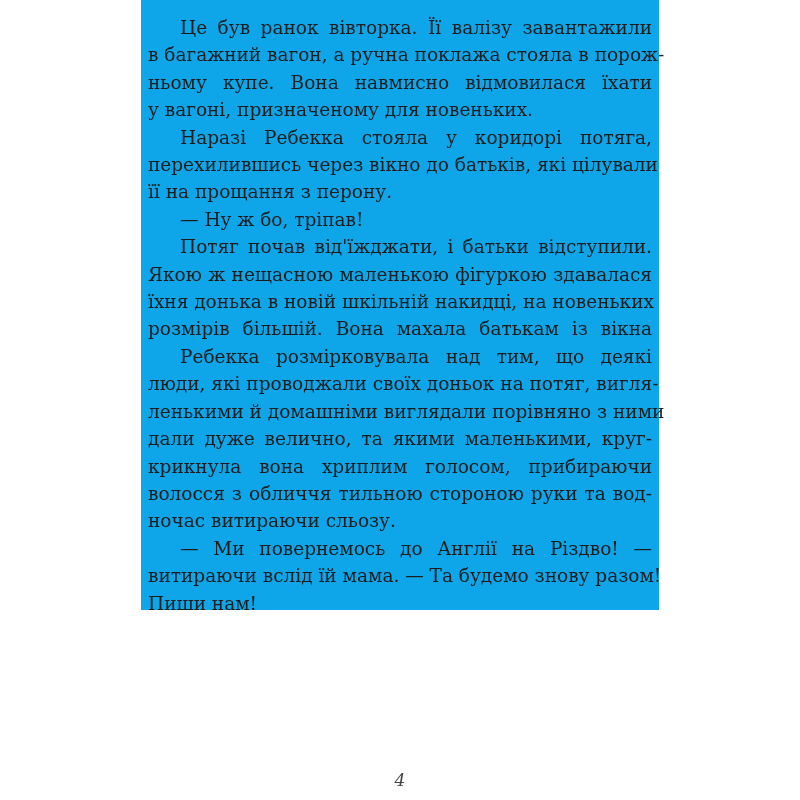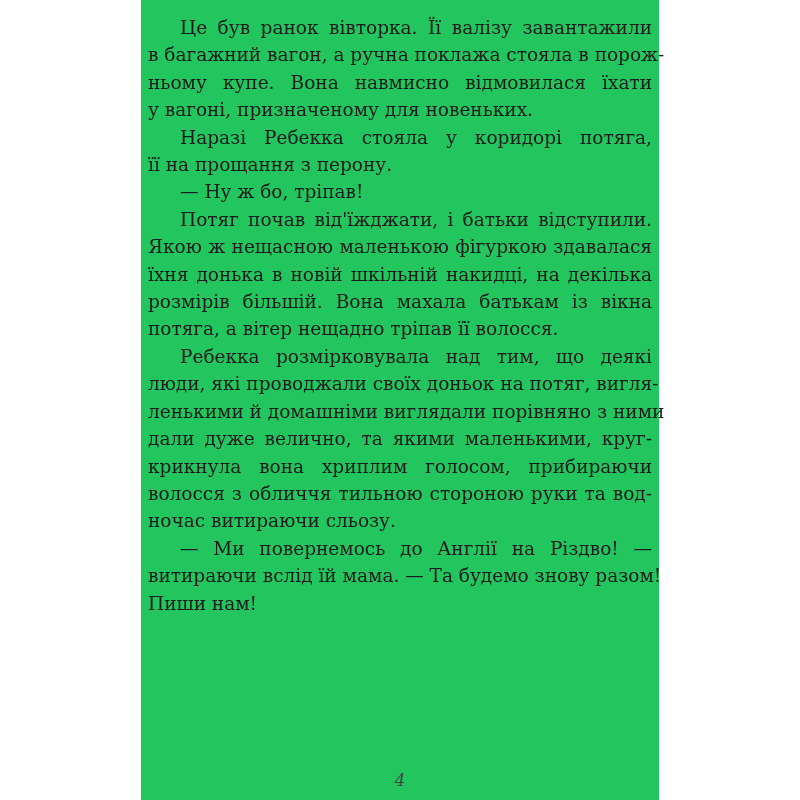--- a/index.html
+++ b/index.html
@@ -8,22 +8,22 @@
       width: 800px;
       height: 800px;
       background: #ffffff;
       overflow: hidden;
     }
     .page {
       position: absolute;
       left: 141px;
       top: 0;
       width: 518px;
-      height: 800px;
-      background: #22c55e;
+      height: 610px;
+      background: #0ea5e9;
     }
     .text-block {
       position: absolute;
       left: 7px;
       top: 14px;
       width: 504px;
       font-family: "DejaVu Serif", serif;
       font-size: 18.5px;
       line-height: 27.4px;
       color: #1c1c1c;
@@ -67,33 +67,33 @@
 
     <p class="para">
       <span class="line indent">Це був ранок вівторка. Її валізу завантажили</span>
       <span class="line">в багажний вагон, а ручна поклажа стояла в порож-</span>
       <span class="line">ньому купе. Вона навмисно відмовилася їхати</span>
       <span class="line last">у вагоні, призначеному для новеньких.</span>
     </p>
 
     <p class="para">
       <span class="line indent">Наразі Ребекка стояла у коридорі потяга,</span>
+      <span class="line">перехилившись через вікно до батьків, які цілували</span>
       <span class="line last">її на прощання з перону.</span>
     </p>
 
     <p class="para">
       <span class="line indent last">— Ну ж бо, тріпав!</span>
     </p>
 
     <p class="para">
       <span class="line indent">Потяг почав від'їжджати, і батьки відступили.</span>
       <span class="line">Якою ж нещасною маленькою фігуркою здавалася</span>
-      <span class="line">їхня донька в новій шкільній накидці, на декілька</span>
+      <span class="line">їхня донька в новій шкільній накидці, на новеньких</span>
       <span class="line">розмірів більшій. Вона махала батькам із вікна</span>
-      <span class="line last">потяга, а вітер нещадно тріпав її волосся.</span>
     </p>
 
     <p class="para">
       <span class="line indent">Ребекка розмірковувала над тим, що деякі</span>
       <span class="line">люди, які проводжали своїх доньок на потяг, вигля-</span>
       <span class="line">ленькими й домашніми виглядали порівняно з ними</span>
       <span class="line">дали дуже велично, та якими маленькими, круг-</span>
     </p>
 
     <p class="para">

